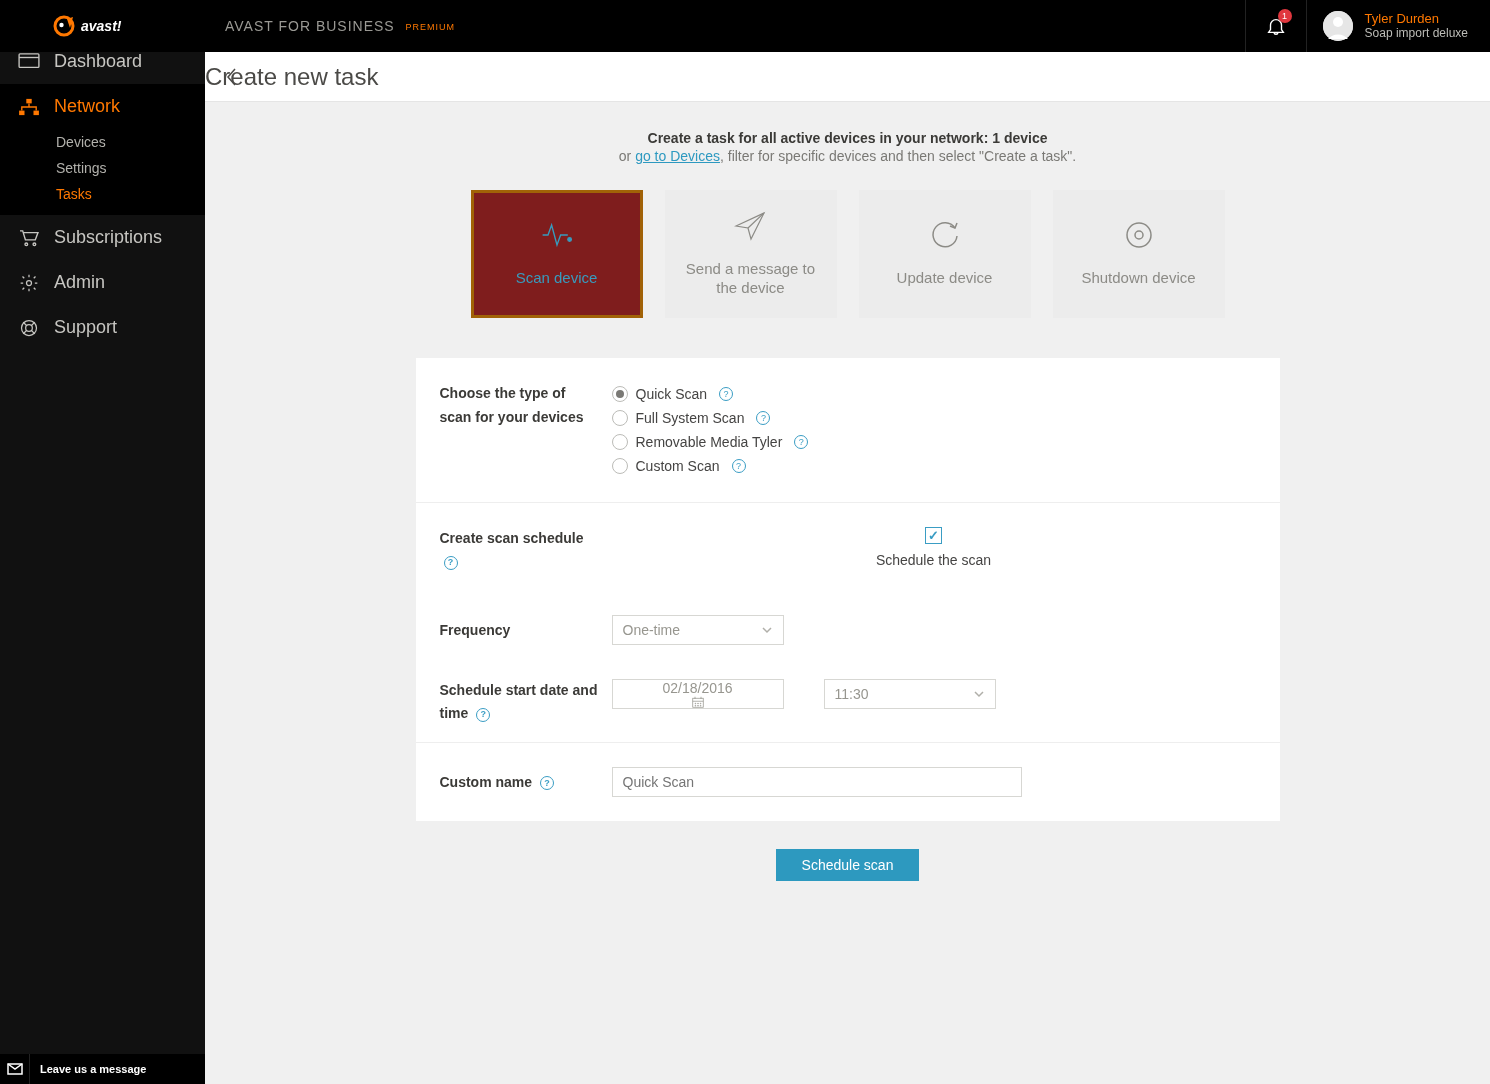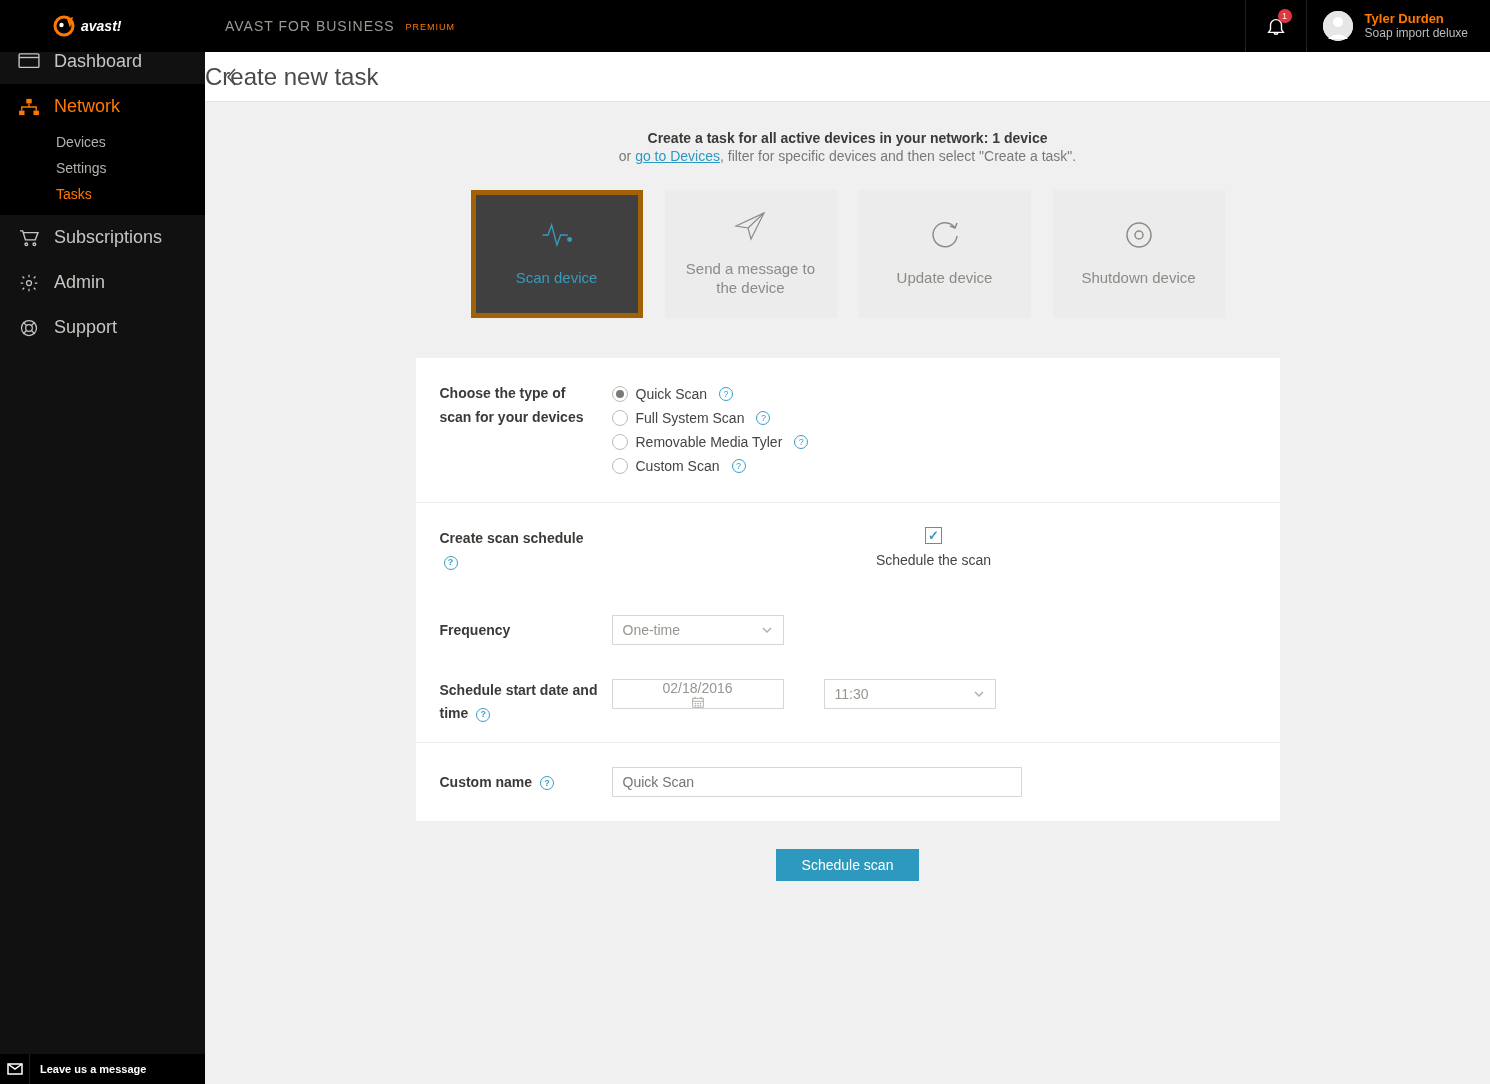--- a/index.html
+++ b/index.html
@@ -81,21 +81,21 @@
     height: 100%;
     cursor: pointer;
   }
   .avatar {
     width: 30px; height: 30px;
     border-radius: 50%;
     background: #ddd;
     margin-right: 12px;
     display:flex;align-items:center;justify-content:center;
   }
-  .user-name { color: #ff7800; font-size: 13px; line-height: 15px; font-weight: bold; }
+  .user-name { color: #ff7800; font-size: 13px; line-height: 15px; }
   .user-sub { color: #bdbdb8; font-size: 12px; line-height: 15px; }
 
   
   .sidebar {
     width: 205px;
     background: #111;
     color: #a8a7a2;
     padding-top: 39px;
     flex-shrink: 0;
     display: flex;
@@ -190,22 +190,22 @@
     background: #ececec;
     display:flex;
     flex-direction:column;
     align-items:center;
     justify-content:center;
     gap: 18px;
     color: #8c8b86;
     cursor:pointer;
   }
   .task-card.active {
-    background: #404040;
-    border: 5px solid #a16207;
+    background: #7f1d1d;
+    border: 3px solid #a16207;
     color: #389bbe;
   }
   .task-card-label { font-size: 15px; text-align:center; padding: 0 12px; line-height:1.3;}
 
   .form-card {
     background: #fff;
     width: 864px;
     margin: 0 auto;
   }
   .form-section {

